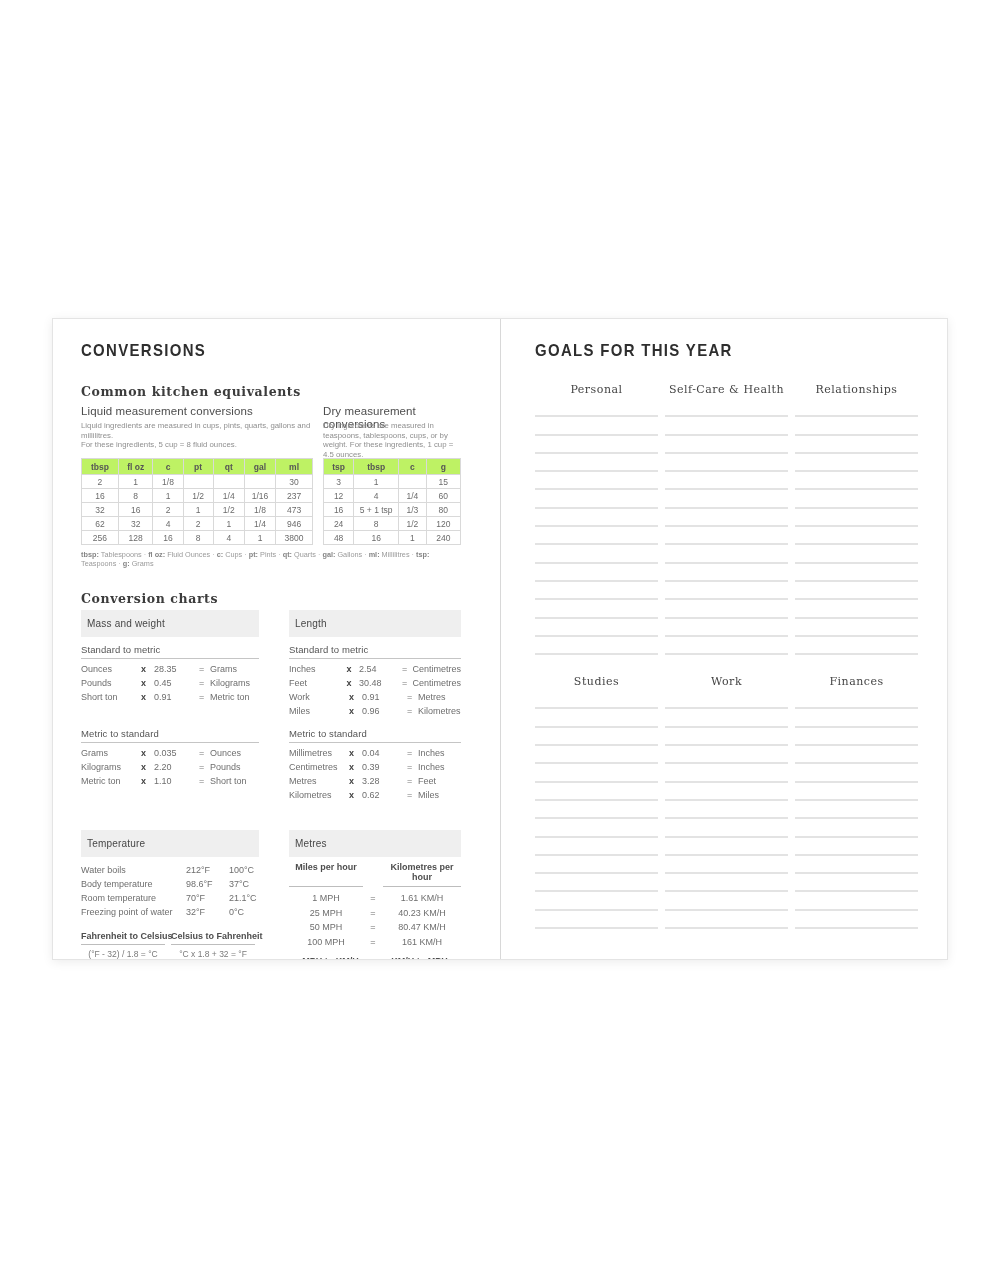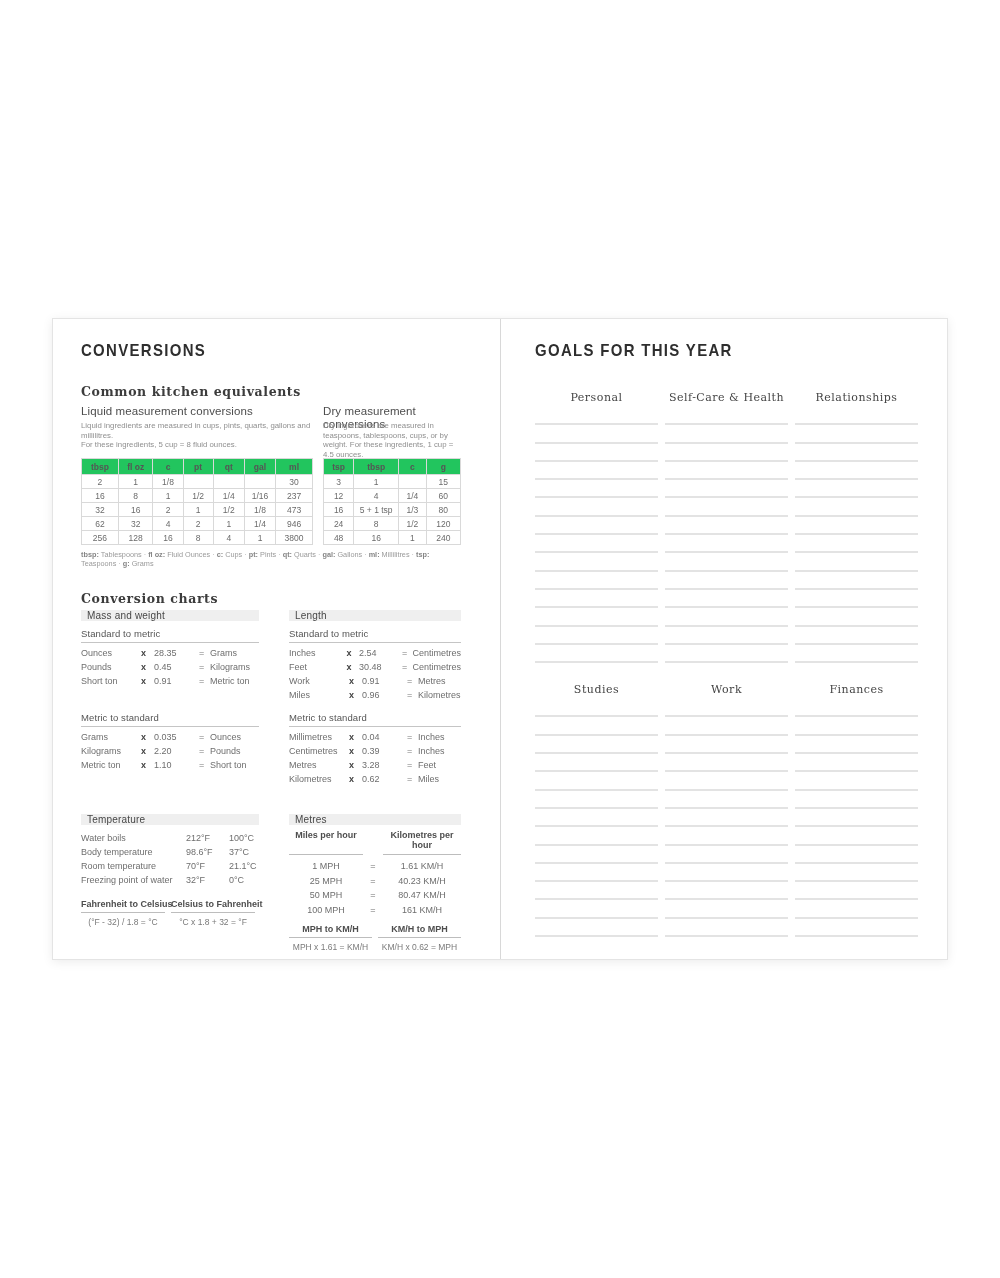--- a/index.html
+++ b/index.html
@@ -31,21 +31,21 @@
   }
   
   .kitchen-cols{display:flex;gap:10px;margin-top:6px;}
   .k-col-liquid{width:232px;}
   .k-col-dry{width:138px;}
   .sub-title{font-size:11.5px;color:#4d4d4d;height:13px;line-height:13px;letter-spacing:.1px;}
   .desc-wrap{height:37px;margin-top:3px;overflow:visible;}
   .desc{font-size:7.8px;line-height:9.6px;color:#8f8f8f;margin:0;}
   .conv-table{width:100%;border-collapse:collapse;table-layout:fixed;}
   .conv-table th{
-    background:#22c55e;font-weight:700;color:#555;font-size:8.5px;
+    background:#bef264;font-weight:700;color:#555;font-size:8.5px;
     height:15px;border:1px solid #d9d9d9;text-align:center;padding:0;
   }
   .conv-table td{
     font-size:8.5px;color:#6b6b6b;height:13px;border:1px solid #d9d9d9;
     text-align:center;padding:0;background:#fff;
   }
   .t-liquid th:nth-child(1),.t-liquid td:nth-child(1){width:16%;}
   .t-liquid th:nth-child(2),.t-liquid td:nth-child(2){width:15%;text-align:center;}
   .t-liquid th:nth-child(3),.t-liquid td:nth-child(3){width:13%;}
   .t-liquid th:nth-child(4),.t-liquid td:nth-child(4){width:13%;}
@@ -63,21 +63,21 @@
   .fn-item:last-child .fn-sep{display:none;}
 
   
   .charts-cols{display:flex;gap:30px;}
   .row1{margin-top:4px;}
   .row2{margin-top:28px;}
   .c-col-a{width:178px;}
   .c-col-b{width:172px;}
   .bar{
     background:#efefef;font-size:10px;color:#474747;
-    padding:0 6px;height:11px;line-height:11px;letter-spacing:.2px;
+    padding:8px 6px;height:11px;line-height:11px;letter-spacing:.2px;
   }
   .subhead{
     font-size:9.5px;color:#555;border-bottom:1px solid #c5c5c5;
     padding:4px 0 3px 0;margin-top:3px;letter-spacing:.1px;
   }
   .subhead-gap{margin-top:6px;}
   .conv-rows{margin-top:3px;}
   .rows-min4{min-height:56px;}
   .conv-row{display:flex;align-items:center;height:14px;font-size:9px;color:#6e6e6e;}
   .conv-label{width:60px;}
@@ -108,21 +108,21 @@
   .fp-speed{margin-top:7px;}
   .formula{width:84px;text-align:center;}
   .formula-title{
     font-size:9px;font-weight:700;color:#4e4e4e;
     border-bottom:1px solid #bdbdbd;padding-bottom:3px;white-space:nowrap;
   }
   .formula-text{font-size:8.5px;color:#7a7a7a;padding-top:4px;white-space:nowrap;}
 
   
   .goal-row{display:flex;gap:7px;}
-  .goal-row-1{margin-top:30px;}
+  .goal-row-1{margin-top:22px;}
   .goal-row-2{margin-top:20px;}
   .goal-col{width:123px;}
   .goal-col-head{
     font-family:"DejaVu Serif","Liberation Serif",serif;
     font-size:11px;color:#454545;text-align:center;letter-spacing:.5px;
     height:14px;line-height:14px;
   }
   .goal-lines{margin-top:2px;}
   .goal-line{height:18.3px;border-bottom:2px solid #e3e3e3;box-sizing:border-box;}
 </style>

